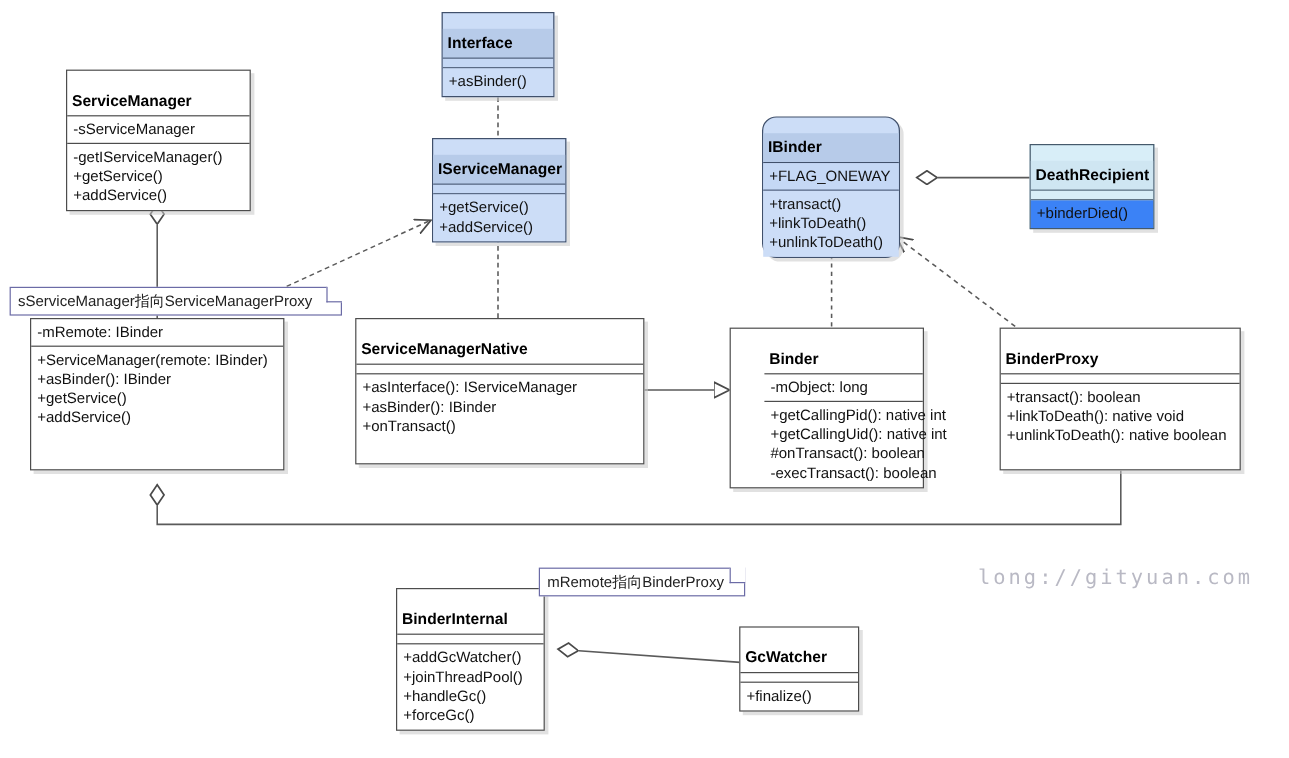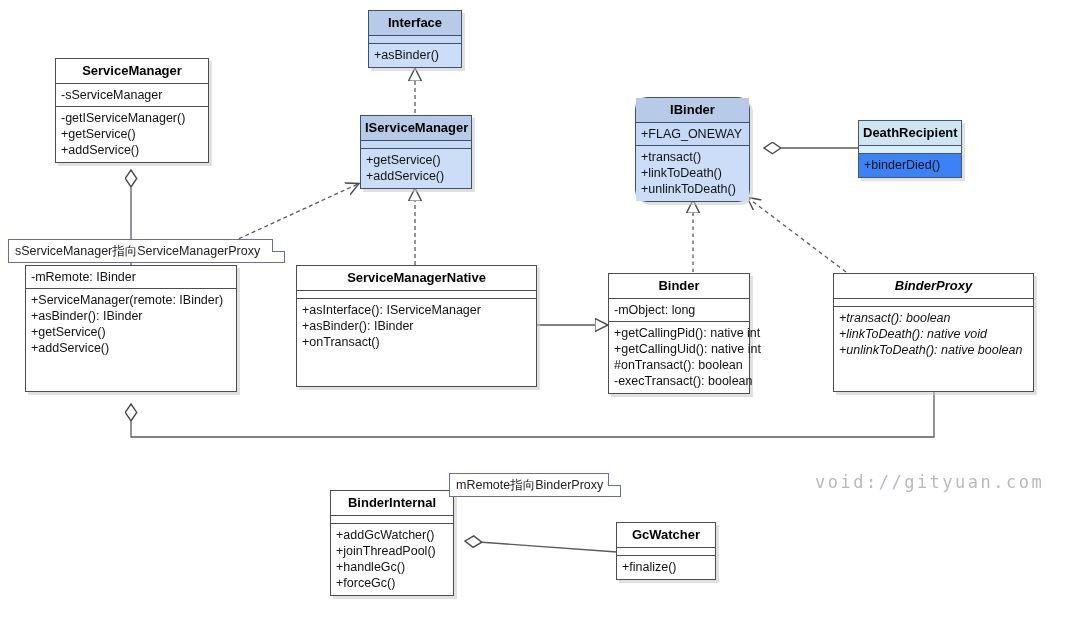--- a/index.html
+++ b/index.html
@@ -24,27 +24,27 @@
   }
   .uml-class {
     position: absolute;
     box-sizing: border-box;
     border: 1.6px solid #4d4d4d;
     background: #ffffff;
     box-shadow: 3px 3px 0 0 rgba(200,200,200,0.55);
     z-index: 5;
   }
   .uml-class .cls-title {
-    text-align: center;
     font-weight: bold;
     font-size: 13px;
     color: #000000;
     padding: 4px 4px 5px 4px;
     border-bottom: 1.4px solid #4d4d4d;
     line-height: 15px;
+    margin-top: 13px;
   }
   .uml-class .cls-attrs {
     border-bottom: 1.4px solid #4d4d4d;
     padding: 3px 4px 3px 5px;
     font-size: 12.5px;
     color: #111111;
     line-height: 16px;
     min-height: 8px;
     box-sizing: border-box;
   }
@@ -222,34 +222,34 @@
   <div class="uml-class" style="left:296px; top:265px; width:241px; height:122px;">
     <div class="cls-title">ServiceManagerNative</div>
     <div class="cls-attrs empty"></div>
     <div class="cls-ops">
       <div class="row">+asInterface(): IServiceManager</div>
       <div class="row">+asBinder(): IBinder</div>
       <div class="row">+onTransact()</div>
     </div>
   </div>
 
-  <div class="uml-class" style="left:608px; top:273px; width:142px;">
+  <div class="uml-class" style="left:608px; top:273px; width:162px;padding-left:28px;">
     <div class="cls-title">Binder</div>
     <div class="cls-attrs">
       <div class="row">-mObject: long</div>
     </div>
     <div class="cls-ops">
       <div class="row">+getCallingPid(): native int</div>
       <div class="row">+getCallingUid(): native int</div>
       <div class="row">#onTransact(): boolean</div>
       <div class="row">-execTransact(): boolean</div>
     </div>
   </div>
 
-  <div class="uml-class" style="left:833px; top:273px; width:201px; height:119px;font-style:italic;">
+  <div class="uml-class" style="left:833px; top:273px; width:201px; height:119px;">
     <div class="cls-title">BinderProxy</div>
     <div class="cls-attrs empty"></div>
     <div class="cls-ops">
       <div class="row">+transact(): boolean</div>
       <div class="row">+linkToDeath(): native void</div>
       <div class="row">+unlinkToDeath(): native boolean</div>
     </div>
   </div>
 
   <div class="uml-class" style="left:330px; top:490px; width:124px;">
@@ -274,15 +274,15 @@
   <div class="uml-note" style="left:8px; top:191px; width:277px;">
     <span>sServiceManager指向ServiceManagerProxy</span>
     <span class="fold"></span>
   </div>
 
   <div class="uml-note" style="left:449px; top:425px; width:172px;">
     <span>mRemote指向BinderProxy</span>
     <span class="fold"></span>
   </div>
 
-  <div class="watermark" style="left:815px; top:472px;">void://gityuan.com</div>
+  <div class="watermark" style="left:815px; top:472px;">long://gityuan.com</div>
 
 </div>
 
 </body></html>

